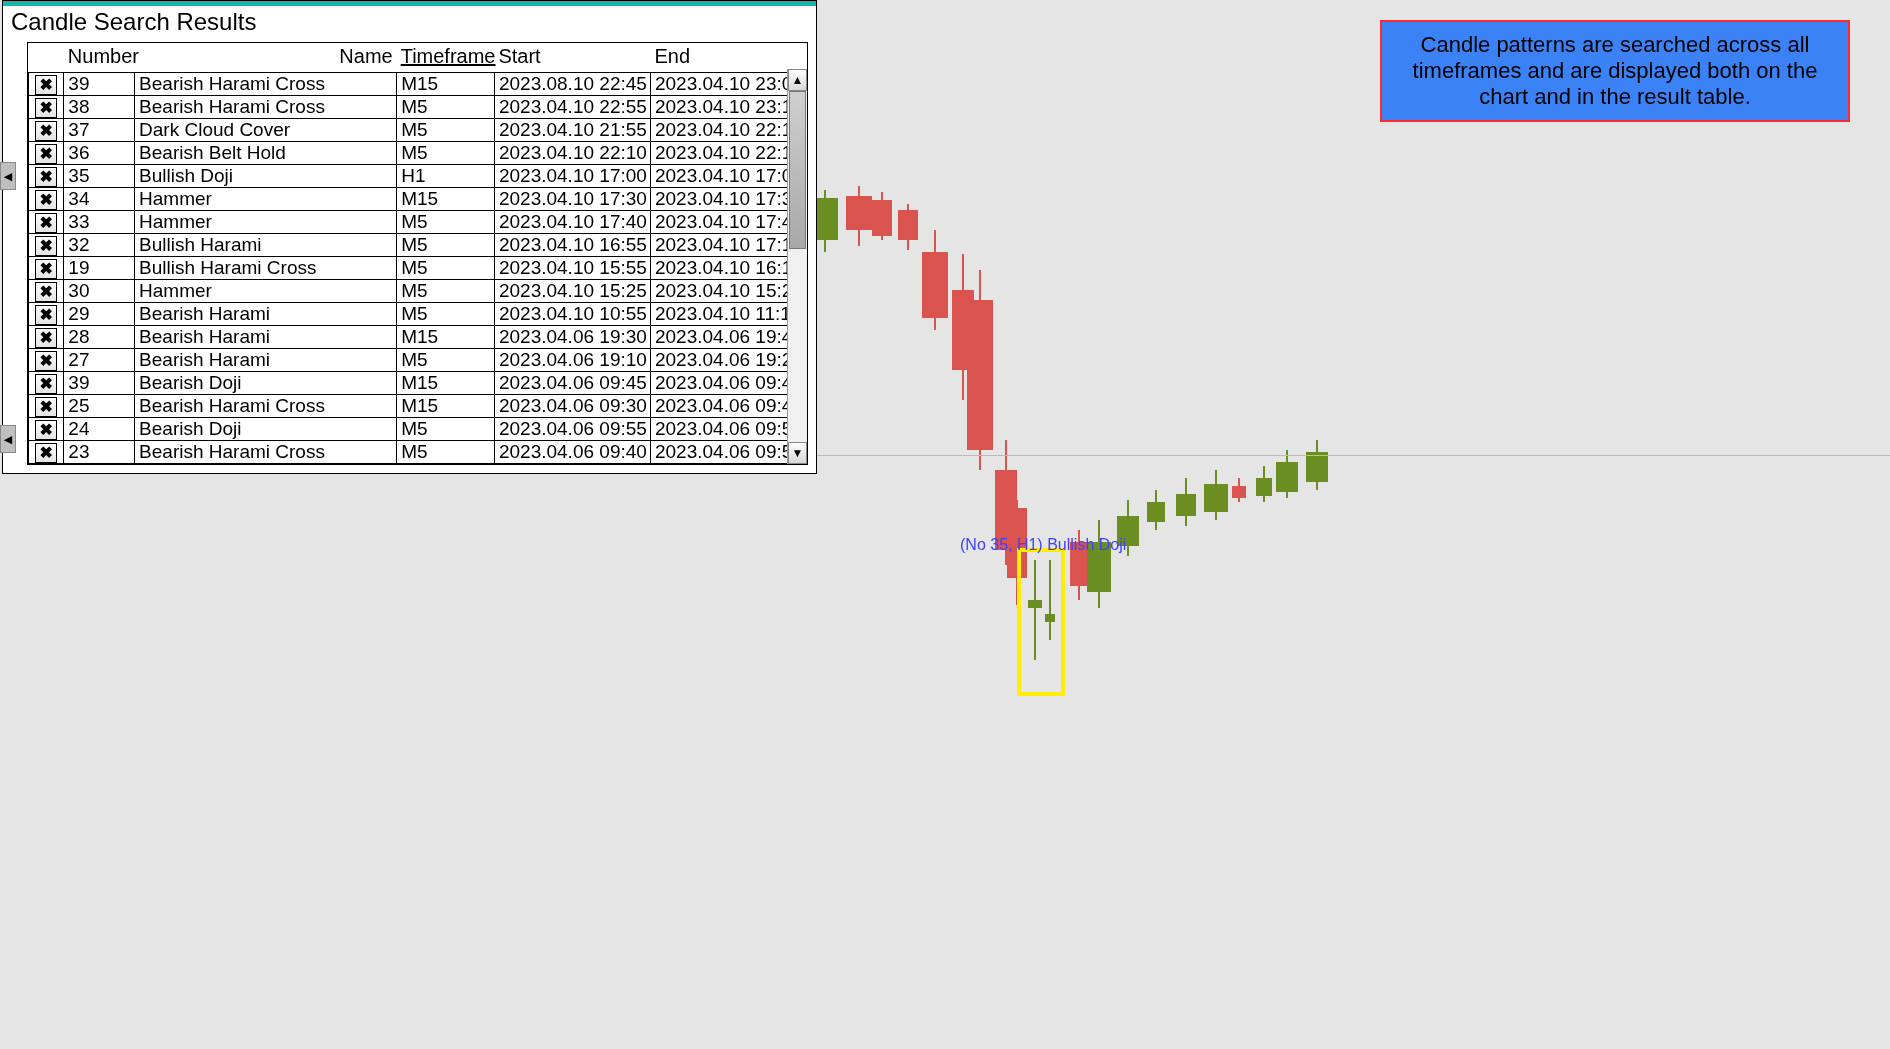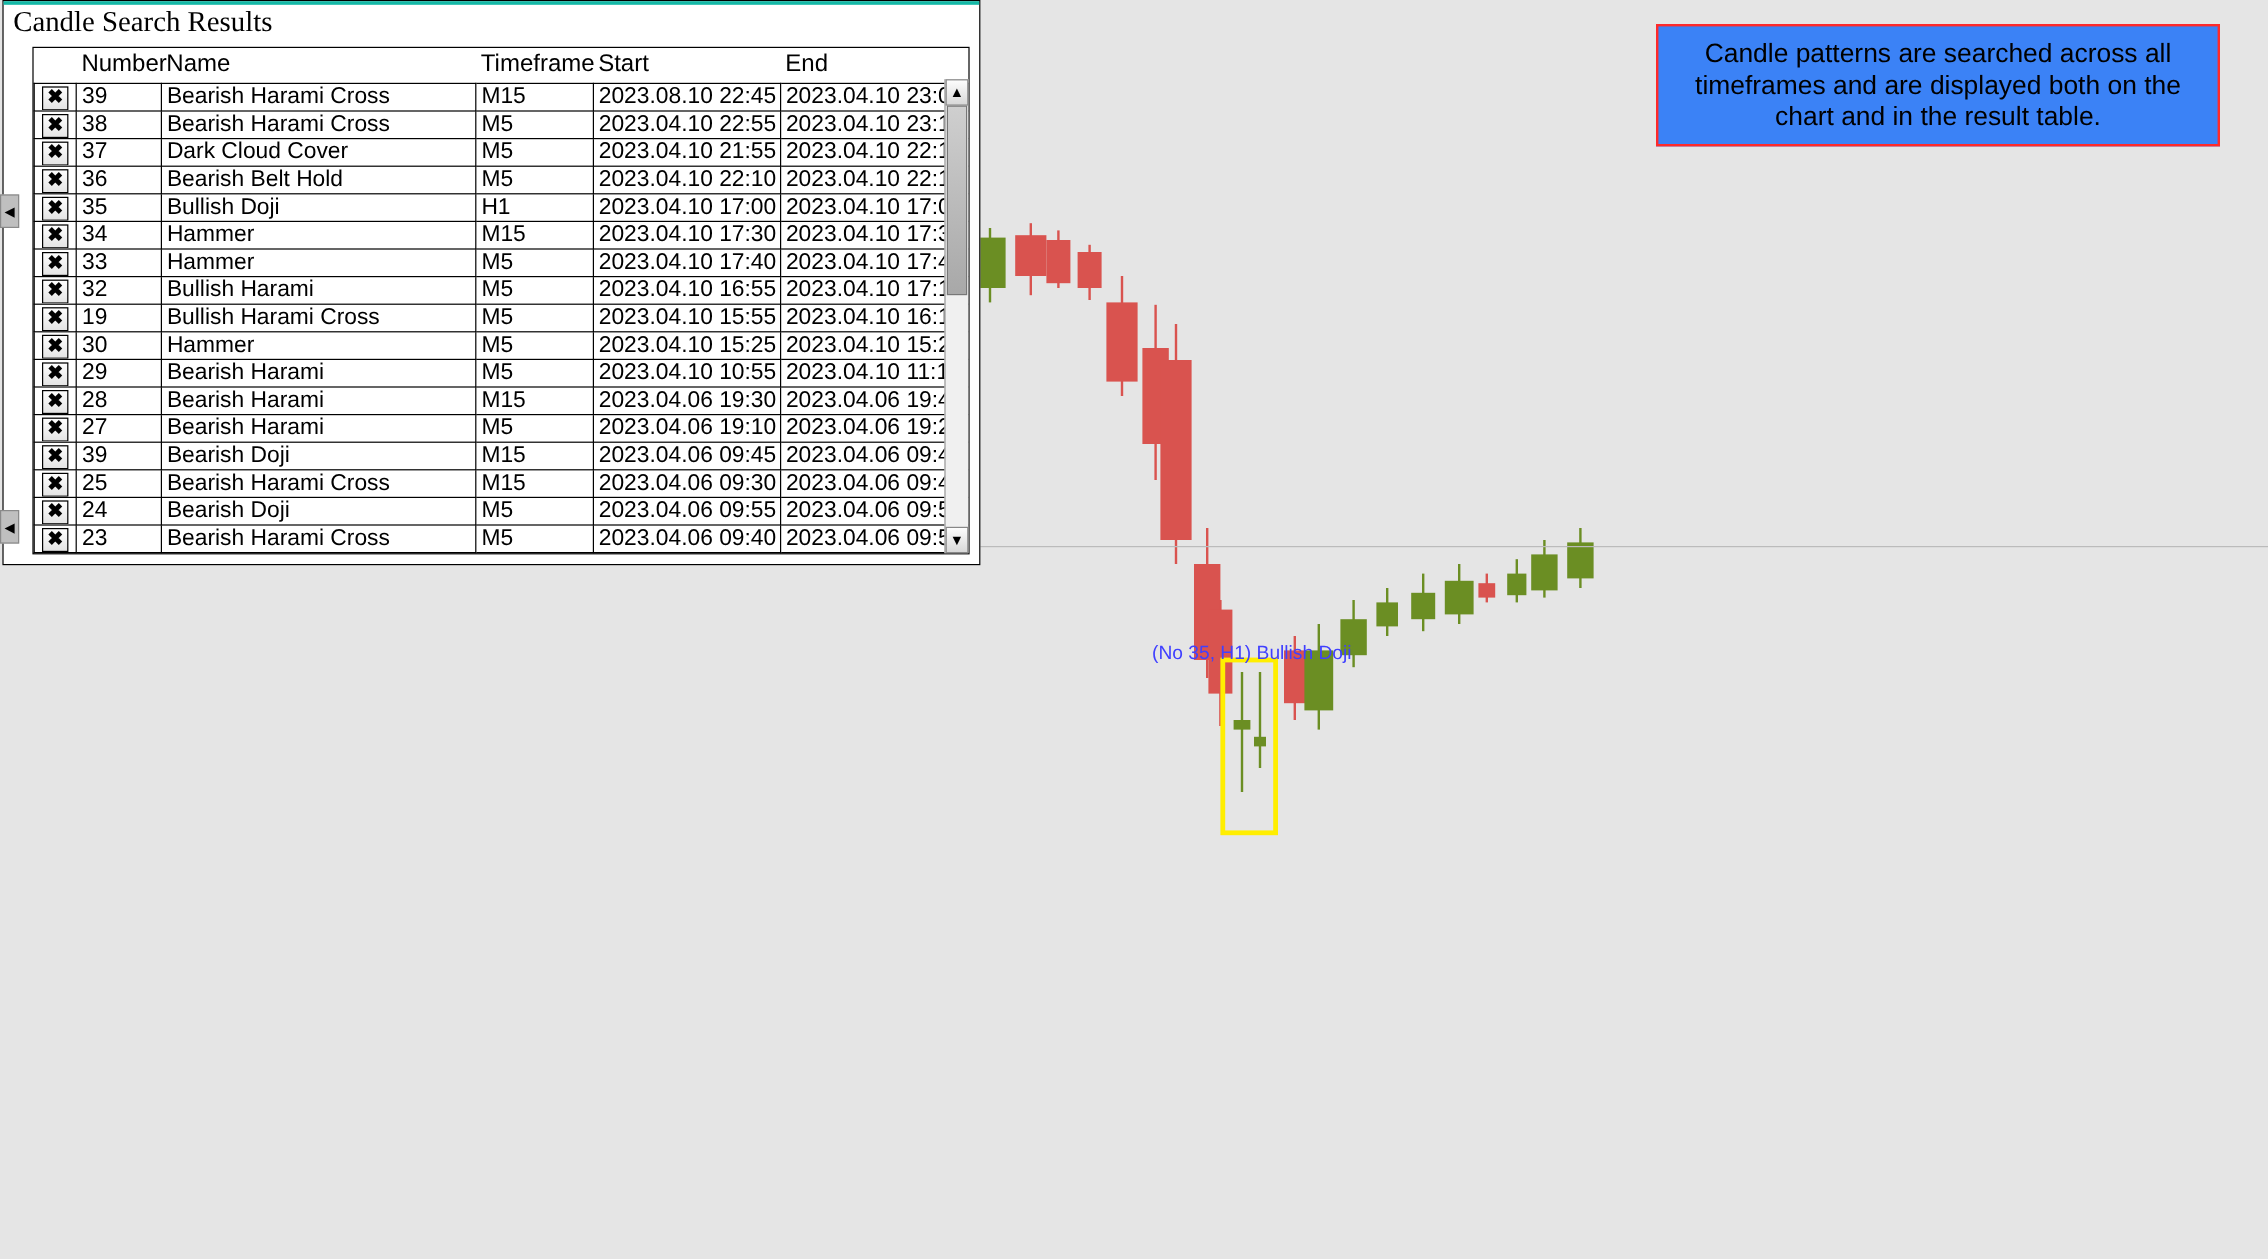--- a/index.html
+++ b/index.html
@@ -32,40 +32,39 @@
     position: relative;
     flex: 0 0 48px;
   }
   .logo .bar-v { position:absolute; left:4px; top:2px; width:12px; height:44px; background:#1a1a1a; }
   .logo .sq    { position:absolute; left:20px; top:2px; width:24px; height:24px; background:#f0b800; }
   .logo .bar-h { position:absolute; left:20px; top:38px; width:24px; height:8px; background:#1a1a1a; }
   .hdr-lines { font-size: 15px; line-height: 1.25; color:#000; }
   .section-title {
     font-size: 24px;
     padding: 2px 8px;
-    border-top: 3px solid #14b8a6;
-    font-family: Liberation Serif, serif;
+    border-top: 5px solid #14b8a6;
   }
 
   .table-wrap {
     margin: 4px 8px 8px 24px;
     position: relative;
     border: 1px solid #000;
   }
   table { width: 100%; border-collapse: collapse; table-layout: fixed; }
   th {
     text-align: left;
     font-weight: normal;
     font-size: 20px;
     padding: 2px 4px 4px 4px;
   }
   th:nth-child(1){ width:34px; }
   th:nth-child(2){ width:68px; }
-  th:nth-child(3){ width:252px; }
-  th:nth-child(4){ width:94px; }
+  th:nth-child(3){ width:252px;text-align:right; }
+  th:nth-child(4){ width:94px;text-decoration:underline; }
   th:nth-child(5){ width:150px; }
   th:nth-child(6){ width:150px; }
   tbody td {
     border: 1px solid #000;
     font-size: 19px;
     padding: 0 4px;
     line-height: 22px;
     height: 22px;
     white-space: nowrap;
     overflow: hidden;

